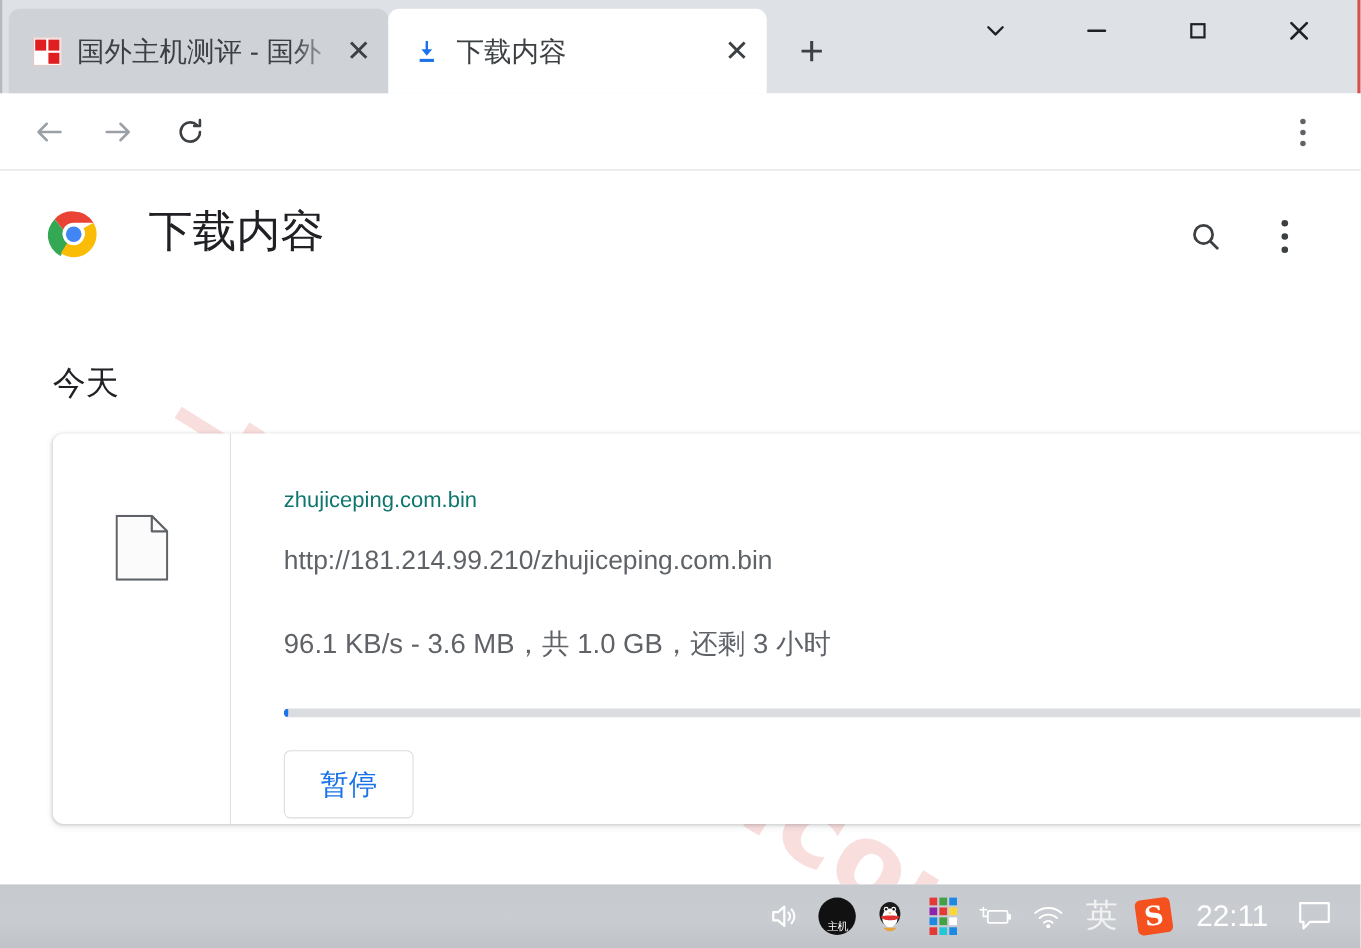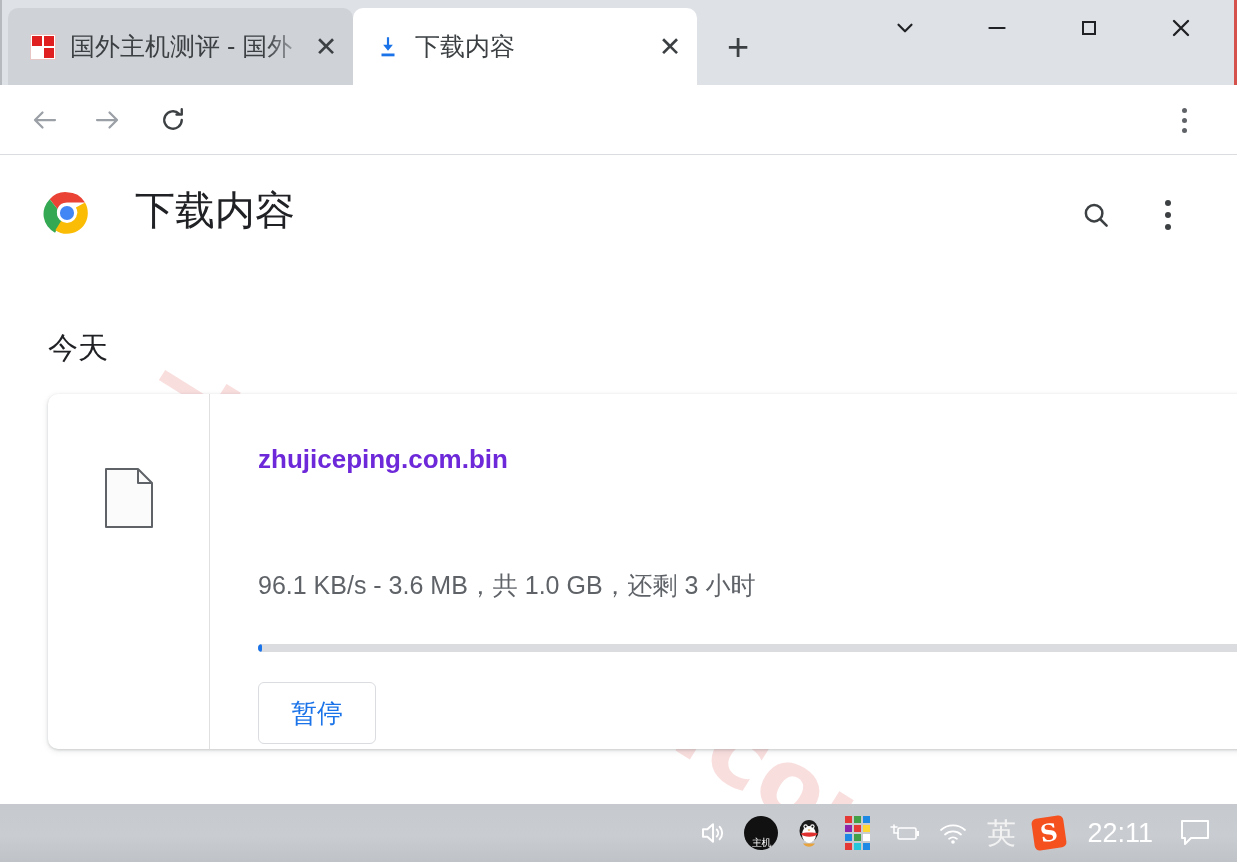--- a/index.html
+++ b/index.html
@@ -150,21 +150,21 @@
   }
   .card-iconcol {
     position: absolute; left: 0; top: 0; width: 162px; height: 355px;
     border-right: 1px solid #e0e0e0;
   }
   .file-icon { position: absolute; left: 57px; top: 74px; width: 48px; height: 60px; }
 
   .card-body { position: absolute; left: 210px; top: 0; right: 0; height: 355px; }
   .file-name {
     position: absolute; left: 0; top: 50px;
-    font-size: 26px; font-weight: 700; color: #6d28d9; white-space: nowrap;
+    font-size: 20px; font-weight: 400; color: #0f766e; white-space: nowrap;
   }
   .file-url {
     position: absolute; left: 0; top: 102px;
     font-size: 24px; color: #5f6368; white-space: nowrap;
   }
   .file-status {
     position: absolute; left: 0; top: 175px;
     font-size: 25px; color: #5f6368; white-space: nowrap;
   }
   .progress-track {
@@ -356,20 +356,21 @@
         <div class="file-icon">
           <svg width="48" height="60" viewBox="0 0 48 60">
             <path d="M1 1h32l14 14v44H1z" fill="#fbfbfb" stroke="#5f6368" stroke-width="2" stroke-linejoin="round"></path>
             <path d="M33 1v14h14" fill="none" stroke="#5f6368" stroke-width="2" stroke-linejoin="round"></path>
           </svg>
         </div>
       </div>
 
       <div class="card-body">
         <div class="file-name">zhujiceping.com.bin</div>
+        <div class="file-url">http://181.214.99.210/zhujiceping.com.bin</div>
         <div class="file-status">96.1 KB/s - 3.6 MB，共 1.0 GB，还剩 3 小时</div>
 
         <div class="progress-track">
           <div class="progress-fill" style="width:0.36%"></div>
         </div>
 
         <div class="btn-row">
           <button class="btn">暂停</button>
         </div>
       </div>

